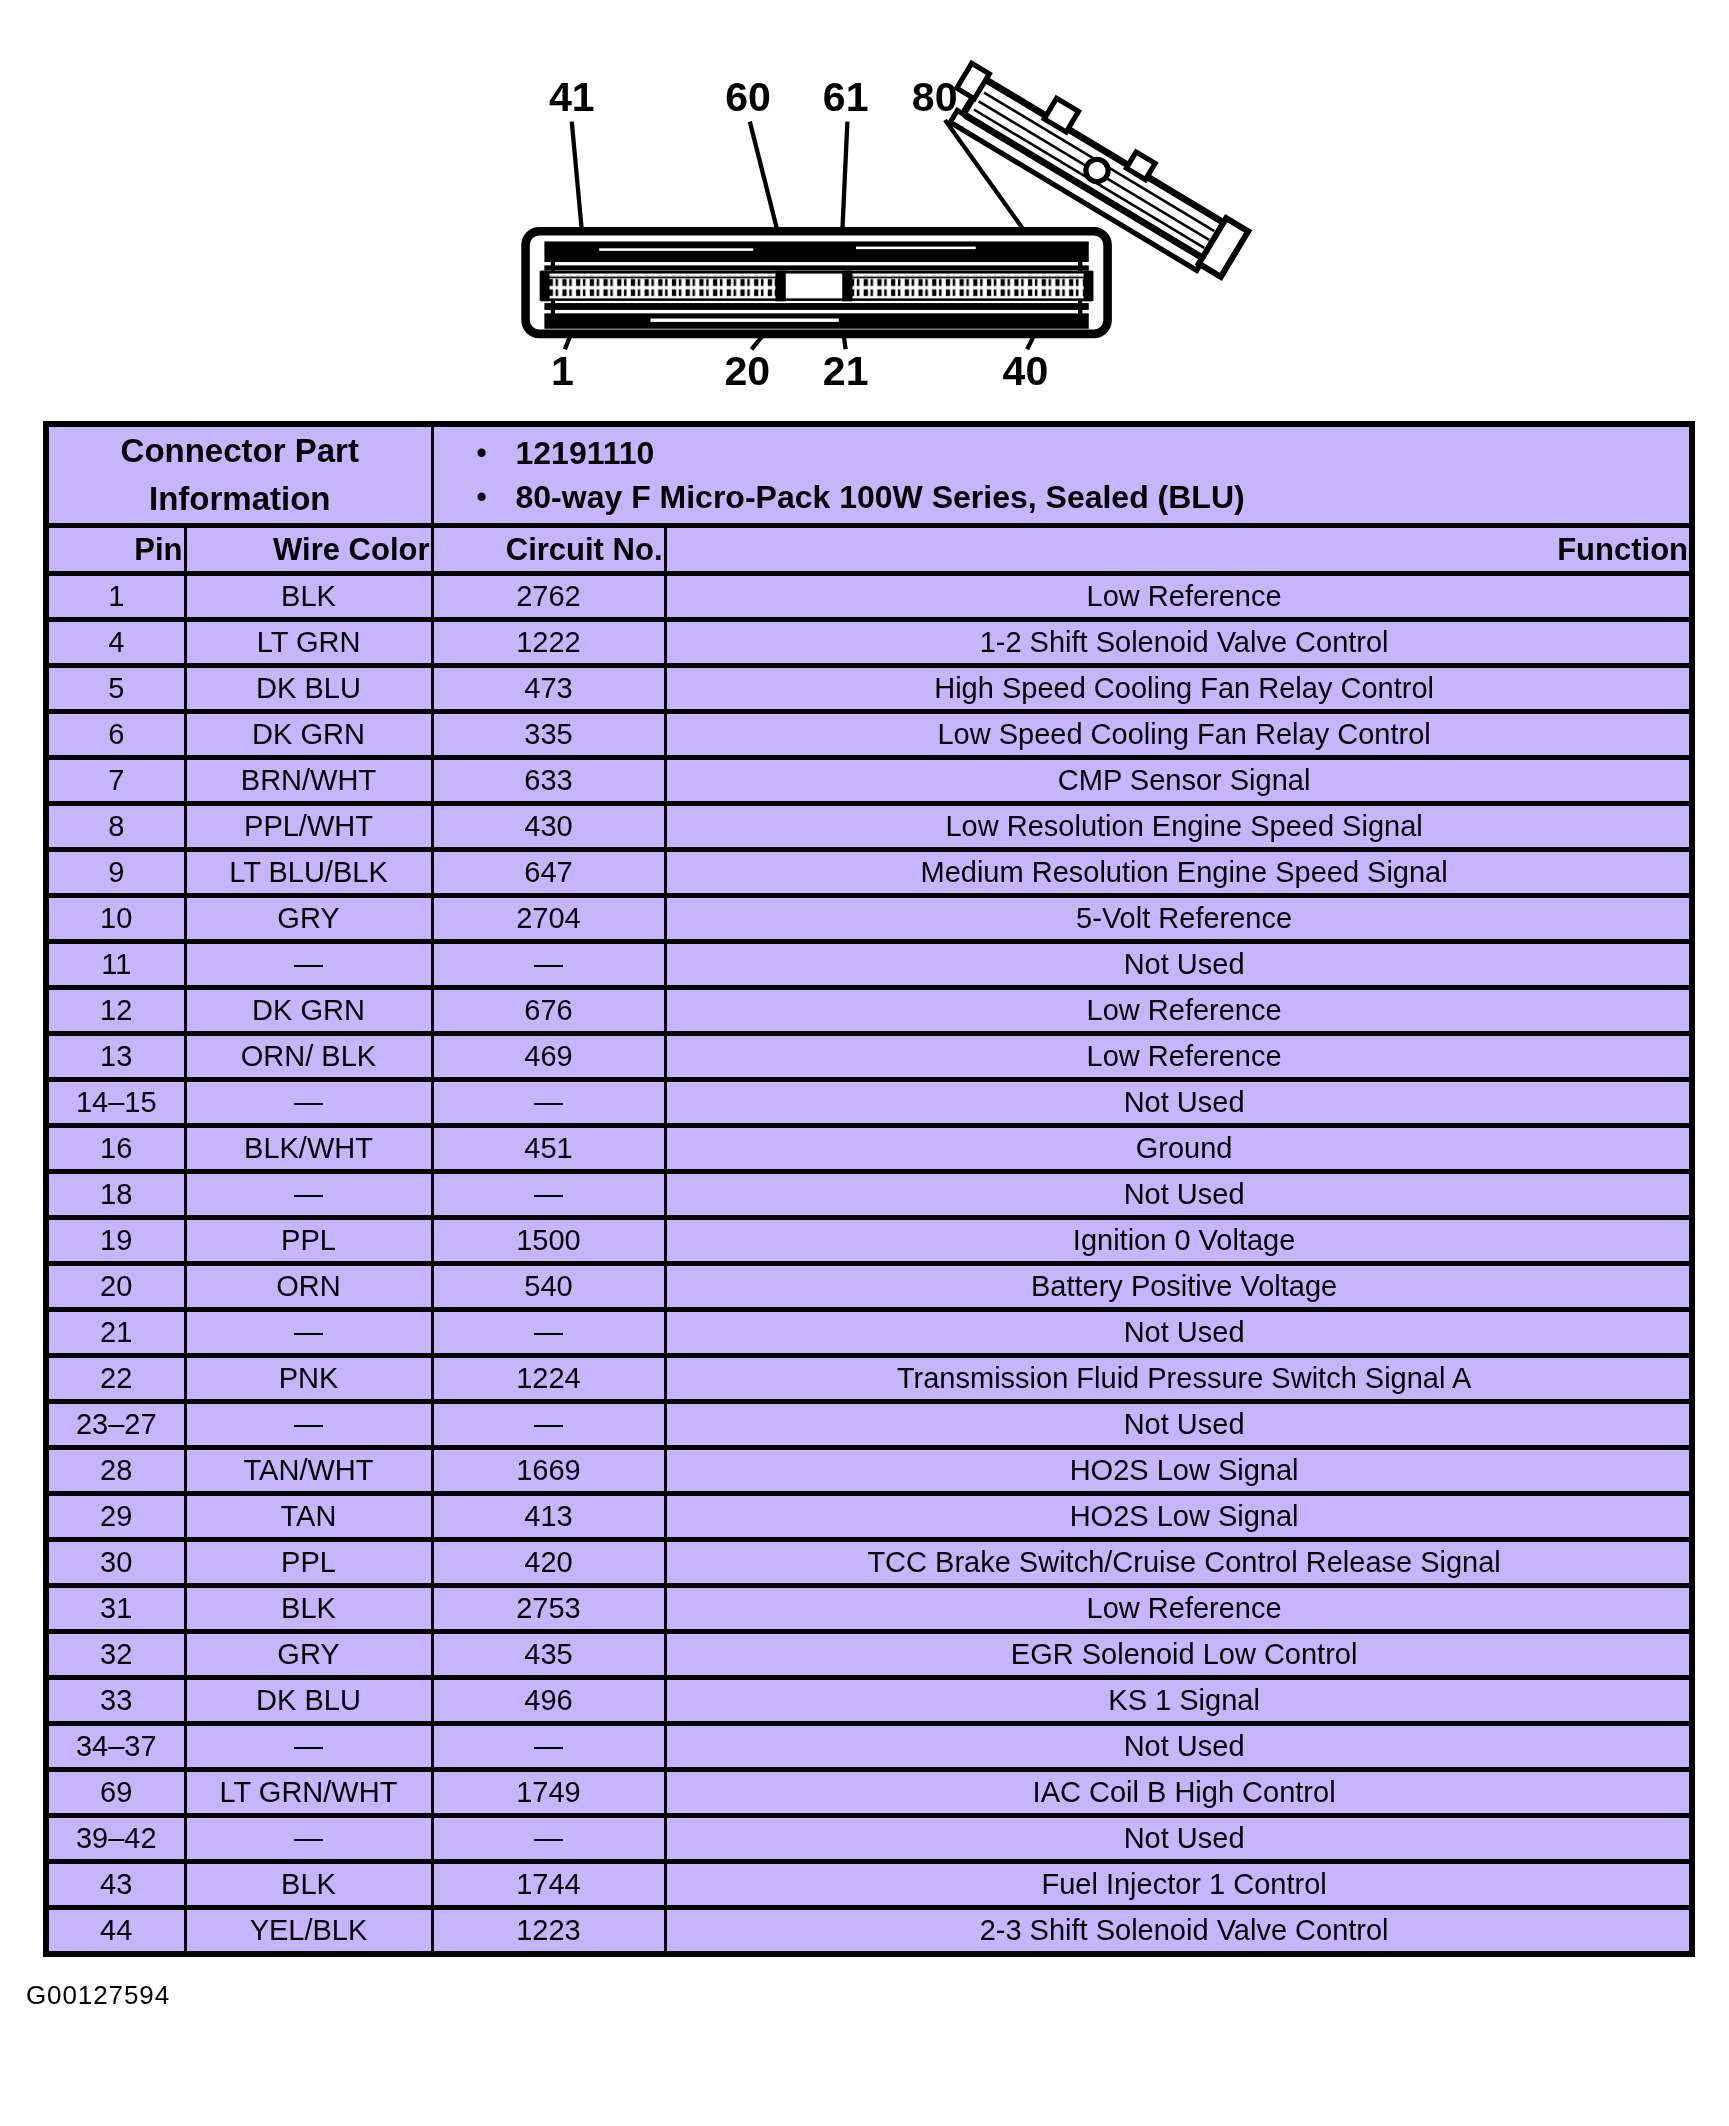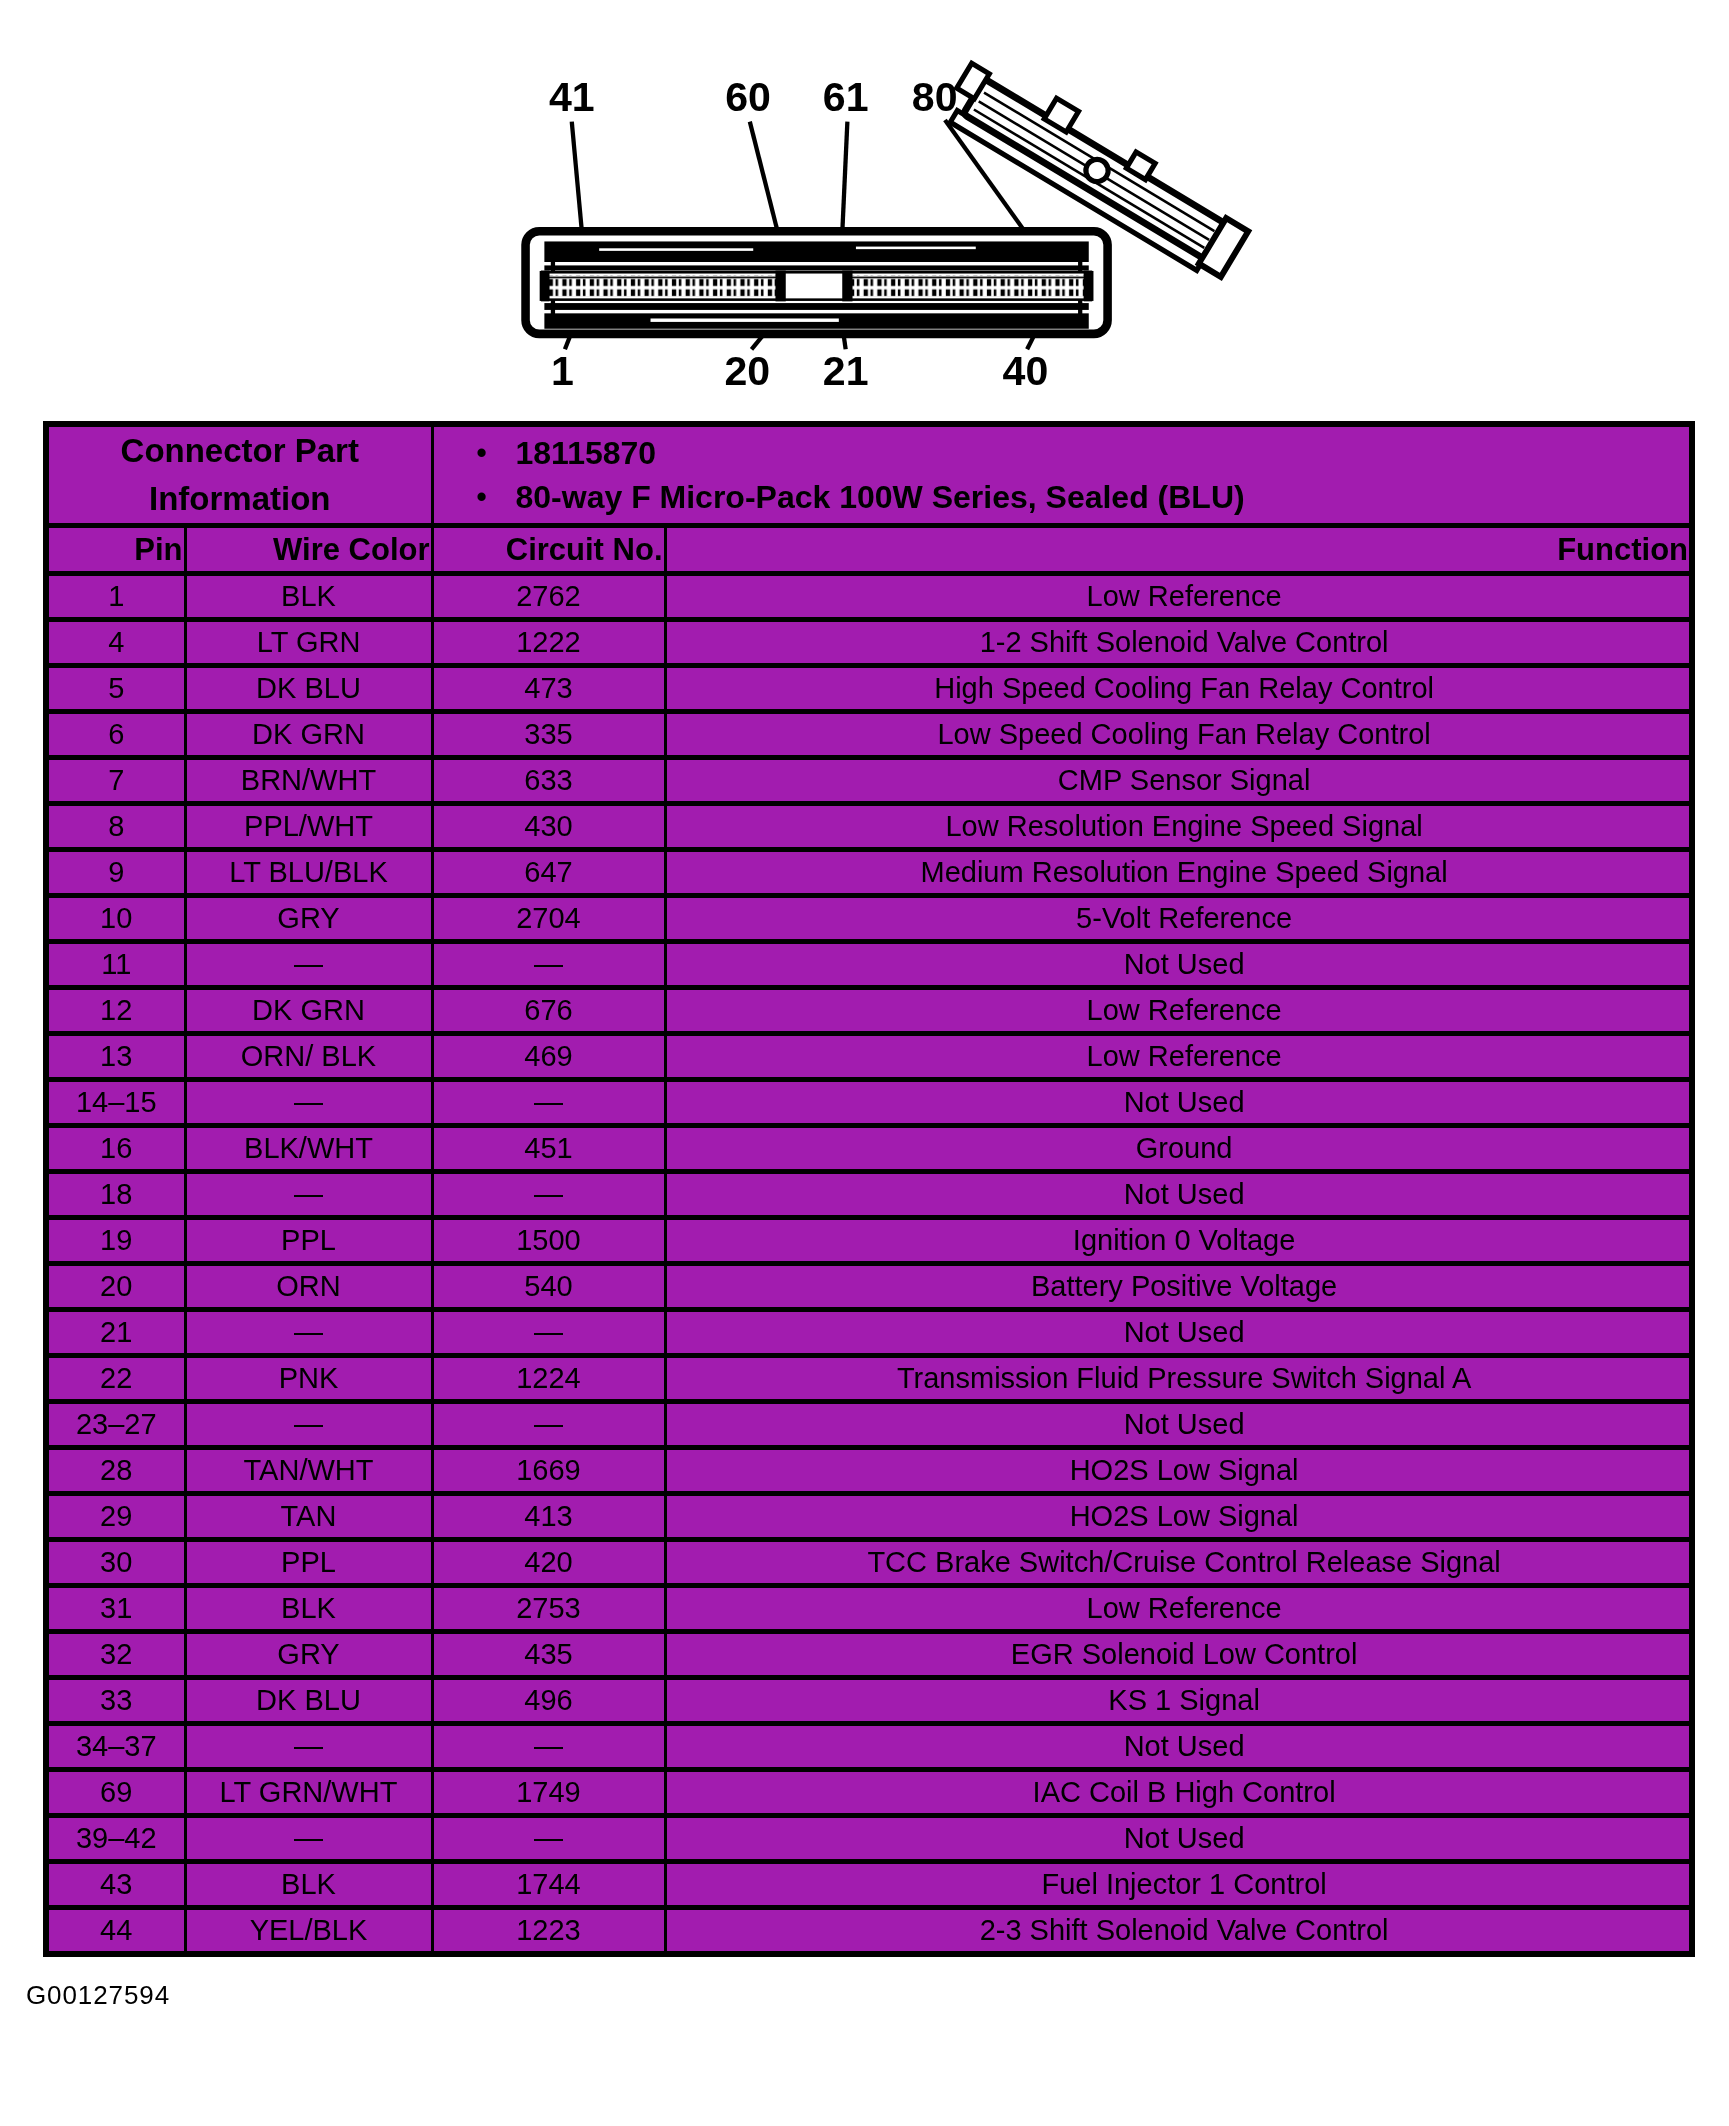--- a/index.html
+++ b/index.html
@@ -14,21 +14,21 @@
   svg.diagram{position:absolute;left:0;top:0;}
   svg.diagram text{
     font-family:"Liberation Sans",sans-serif;
     font-size:48px;font-weight:700;fill:#000;text-anchor:middle;
   }
 
   
   table.pinout{
     position:absolute;left:43px;top:421px;width:1357px;
     border-collapse:collapse;table-layout:fixed;
-    background:#a21caf;
+    background:#c4b5fd;
     border:6px solid #000;
   }
   table.pinout th,table.pinout td{
     border-left:3.4px solid #000;border-right:3.4px solid #000;
     border-top:5.1px solid #000;border-bottom:5.1px solid #000;
     overflow:hidden;
   }
   th.part-head{
     height:94px;font-size:33px;font-weight:700;
     text-align:center;vertical-align:middle;line-height:1.45;
@@ -135,21 +135,21 @@
       <col style="width:247px">
       <col style="width:233px">
       <col style="width:1027px">
     </colgroup>
     <thead>
       <tr>
         <th class="part-head" colspan="2">Connector Part Information</th>
         <th class="bullets-cell" colspan="2">
           <div class="bullet-line">
             <span class="bullet-glyph">•</span>
-            <span>18115870</span>
+            <span>12191110</span>
           </div>
           <div class="bullet-line">
             <span class="bullet-glyph">•</span>
             <span>80-way F Micro-Pack 100W Series, Sealed (BLU)</span>
           </div>
         </th>
       </tr>
       <tr class="col-head">
         <th>Pin</th>
         <th>Wire Color</th>

